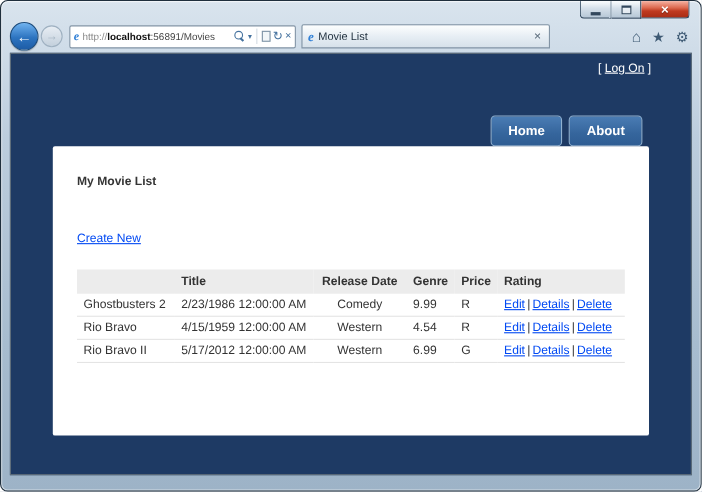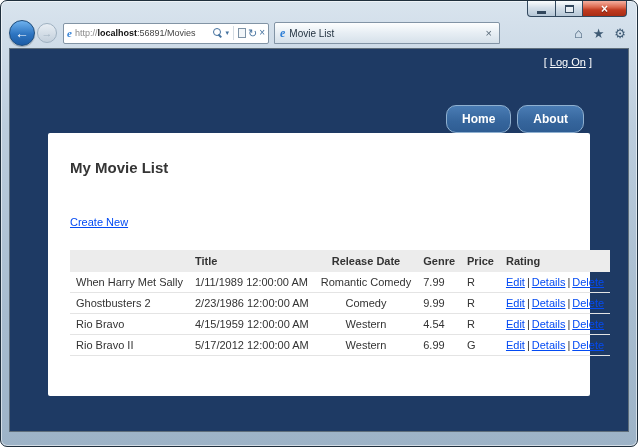--- a/index.html
+++ b/index.html
@@ -82,28 +82,28 @@
     border:1px solid #5f6e7b; background:#1e3a64; overflow:hidden; }
   .page { position:relative; width:100%; height:100%; color:#fff; }
 
   .logon { position:absolute; top:7px; right:36px; font-size:11px; color:#fff; white-space:nowrap; }
   .logon a { color:#fff; text-decoration:underline; cursor:pointer; }
 
   .site-title { position:absolute; top:22px; left:40px; font-size:25px; font-weight:bold;
     color:#fff; letter-spacing:.5px; }
 
   .menu { position:absolute; top:56px; right:44px; display:flex; gap:6px; }
-  .menu-btn { height:28px; padding:0 15px; border-radius:10px; cursor:pointer;
+  .menu-btn { height:28px; padding:0 15px; border-radius:4px; cursor:pointer;
     background:linear-gradient(#4a7cb4,#35659c 60%,#2f5d93);
     border:1px solid #8fb0d0; color:#fff; font-size:12px; font-weight:bold;
     display:flex; align-items:center; justify-content:center; }
 
   .card { position:absolute; top:84px; left:38px; right:38px; height:263px;
     background:#fff; border-radius:2px; padding:26px 22px 0 22px; color:#333; }
-  .card h2 { font-size:15px; font-weight:bold; color:#353535; margin-bottom:36px; }
+  .card h2 { font-size:11px; font-weight:bold; color:#353535; margin-bottom:36px; }
   .create { font-size:11px; color:#034af3; text-decoration:underline; cursor:pointer; }
 
   table { width:100%; border-collapse:collapse; margin-top:20px; font-size:11px; color:#333; }
   th { background:#ececec; text-align:left; font-weight:bold; color:#333;
     padding:5px 6px; white-space:nowrap; }
   td { padding:4px 6px; border-bottom:1px solid #e4e4e4; white-space:nowrap; }
   th:nth-child(1), td:nth-child(1) { width:18.5%; }
   th:nth-child(2), td:nth-child(2) { width:24%; }
   th:nth-child(3), td:nth-child(3) { width:18.5%;text-align:center; }
   th:nth-child(4), td:nth-child(4) { width:7.5%; }
@@ -184,30 +184,20 @@
               <th></th>
               <th>Title</th>
               <th>Release Date</th>
               <th>Genre</th>
               <th>Price</th>
               <th>Rating</th>
             </tr>
           </thead>
           <tbody>
             <tr>
-              <td>When Harry Met Sally</td>
-              <td>1/11/1989 12:00:00 AM</td>
-              <td>Romantic Comedy</td>
-              <td>7.99</td>
-              <td>R</td>
-              <td class="actions">
-                <a href="#">Edit</a><span class="sep">|</span><a href="#">Details</a><span class="sep">|</span><a href="#">Delete</a>
-              </td>
-            </tr>
-            <tr>
               <td>Ghostbusters 2</td>
               <td>2/23/1986 12:00:00 AM</td>
               <td>Comedy</td>
               <td>9.99</td>
               <td>R</td>
               <td class="actions">
                 <a href="#">Edit</a><span class="sep">|</span><a href="#">Details</a><span class="sep">|</span><a href="#">Delete</a>
               </td>
             </tr>
             <tr>

